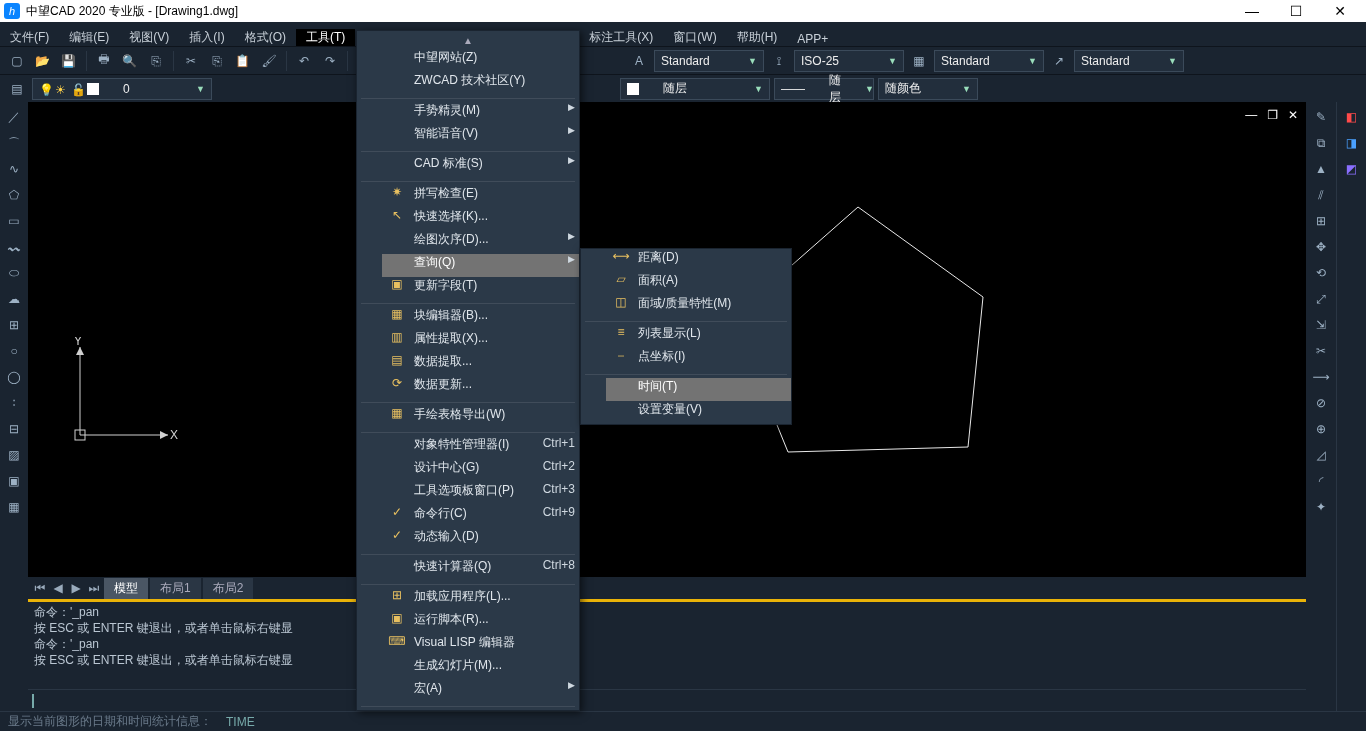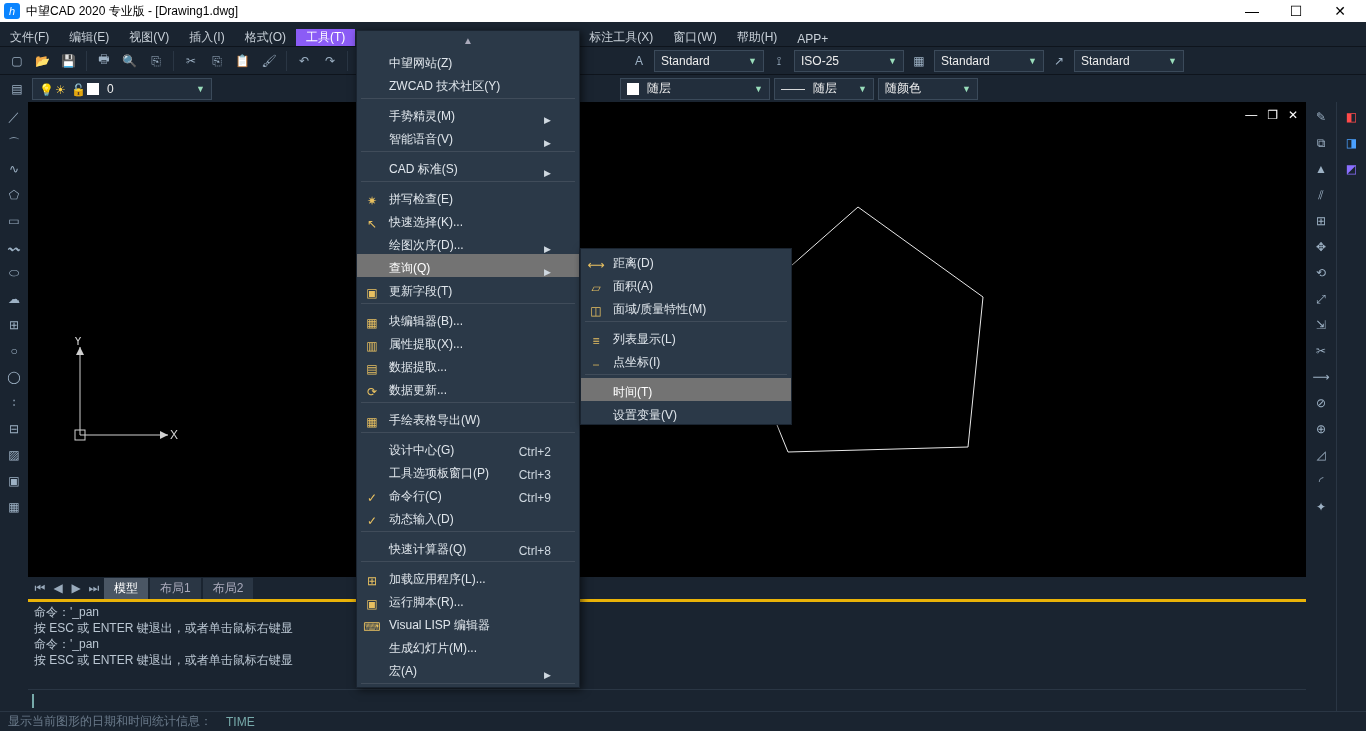--- a/index.html
+++ b/index.html
@@ -3,25 +3,25 @@
 <meta charset="utf-8">
 <style>
 * { margin: 0; padding: 0; box-sizing: border-box; font-family: "Microsoft YaHei", sans-serif; font-size: 12px; }
 body { background: #1e2a38; color: #c8d0d8; overflow: hidden; width: 1366px; height: 731px; position: relative; }
 .titlebar { height: 22px; background: #fff; color: #000; display: flex; align-items: center; padding: 0 4px; }
 .titlebar .icon-app { width: 16px; height: 16px; background: #0a84ff; color: #fff; border-radius: 3px; font-style: italic; font-size: 11px; display: inline-flex; align-items: center; justify-content: center; margin-right: 6px; }
 .titlebar-text { flex: 1; }
 .win-btn { width: 44px; text-align: center; font-size: 14px; }
 .menubar { height: 24px; background: #1a2430; display: flex; align-items: flex-end; }
 .menubar .mitem { padding: 0 10px; display: flex; align-items: center; cursor: default; }
-.menubar .mitem.active { background: #8b5cf6; color: #fff; margin-top: 48px; }
+.menubar .mitem.active { background: #000000; color: #fff; margin-top: 48px; }
 .toolbar1, .toolbar2 { height: 28px; background: #1a2430; display: flex; align-items: center; padding: 0 6px; gap: 4px; border-top: 1px solid #0e141c; }
 .tbtn { width: 22px; height: 22px; display: flex; align-items: center; justify-content: center; color: #9db1c4; }
 .tsep { width: 1px; height: 20px; background: #2a3644; margin: 0 2px; }
-.combo { height: 22px; background: #222e3c; border: 1px solid #3b4a5a; display: flex; align-items: center; padding: 0 6px; color: #eee; gap: 8px; }
+.combo { height: 22px; background: #222e3c; border: 1px solid #3b4a5a; display: flex; align-items: center; padding: 0 6px; color: #eee; gap: 24px; }
 .combo .dd { color: #9db; font-size: 9px; margin-left: auto; }
 .bylayer { min-width: 70px; }
 .main { position: absolute; top: 102px; left: 0; right: 0; bottom: 20px; display: flex; }
 .lefttools, .righttools { width: 28px; background: #1a2430; display: flex; flex-direction: column; align-items: center; padding-top: 4px; gap: 4px; }
 .righttools { width: 30px; }
 .righttools2 { width: 30px; background: #1a2430; display: flex; flex-direction: column; align-items: center; padding-top: 4px; gap: 4px; border-left: 1px solid #2a3644; }
 .canvas-wrap { flex: 1; display: flex; flex-direction: column; background: #000; position: relative; }
 .canvas { flex: 1; position: relative; background: #000; }
 .doc-controls { position: absolute; top: 6px; right: 8px; display: flex; gap: 10px; color: #fff; font-size: 12px; }
 .ucs { position: absolute; left: 40px; bottom: 130px; }
@@ -31,21 +31,21 @@
 .tabs { height: 22px; background: #1a2430; display: flex; align-items: center; gap: 2px; padding-left: 4px; color: #aab; }
 .tabs .navb { width: 16px; text-align: center; color: #9ab; }
 .tabs .tab { padding: 2px 10px; background: #2a3644; }
 .tabs .tab.active { background: #4a5664; color: #fff; }
 .cmdlog { height: 90px; background: #1a2430; color: #bac6d2; font-family: SimSun, monospace; font-size: 12px; padding: 2px 6px; line-height: 16px; border-top: 3px solid #eab308; overflow: hidden; }
 .cmdline { height: 22px; background: #1a2430; border-top: 1px solid #2a3644; display: flex; align-items: center; }
 .cmdline .caret { width: 8px; height: 14px; border-left: 2px solid #7aa; margin-left: 4px; }
 .status { position: absolute; left: 0; right: 0; bottom: 0; height: 20px; background: #1a2430; color: #6a7a8a; display: flex; align-items: center; padding: 0 8px; gap: 14px; border-top: 1px solid #2a3644; }
 
 .menu { position: absolute; background: #2b3948; border: 1px solid #1a2430; box-shadow: 2px 2px 8px rgba(0,0,0,0.6); color: #e0e6ec; min-width: 215px; }
-.menu .mi { display: flex; align-items: flex-end; height: 23px; padding: 0 28px 0 32px; position: relative; }
+.menu .mi { display: flex; align-items: flex-start; height: 23px; padding: 0 4px 0 32px; position: relative; margin-left: 25px; }
 .menu .mi.hi { background: #737373; color: #fff; }
 .menu .mi .ico { position: absolute; left: 6px; width: 18px; text-align: center; color: #e8c060; font-size: 12px; }
 .menu .mi .sc { margin-left: auto; color: #cfd8e0; padding-left: 20px; }
 .menu .mi .arr { margin-left: auto; font-size: 9px; color: #cfd8e0; }
 .menu .sep { height: 1px; background: #404c5a; margin: 3px 4px; }
 .menu .toparrow { height: 18px; display:flex; align-items:center; justify-content:center; color:#aab; font-size:10px; }
 .submenu { left: 580px; top: 248px; min-width: 212px; }
 .menu1 { left: 356px; top: 30px; width: 224px; }
 .layer-sw { display:inline-flex; gap:4px; align-items:center; }
 .sw { width:12px; height:12px; }
@@ -297,20 +297,24 @@
       <span class="ico">⟳</span>
       <span>数据更新...</span>
     </div>
     <div class="sep"></div>
     <div class="mi">
       <span class="ico">▦</span>
       <span>手绘表格导出(W)</span>
     </div>
     <div class="sep"></div>
     <div class="mi">
+      <span>对象特性管理器(I)</span>
+      <span class="sc">Ctrl+1</span>
+    </div>
+    <div class="mi">
       <span>设计中心(G)</span>
       <span class="sc">Ctrl+2</span>
     </div>
     <div class="mi">
       <span>工具选项板窗口(P)</span>
       <span class="sc">Ctrl+3</span>
     </div>
     <div class="mi">
       <span class="ico">✓</span>
       <span>命令行(C)</span>

